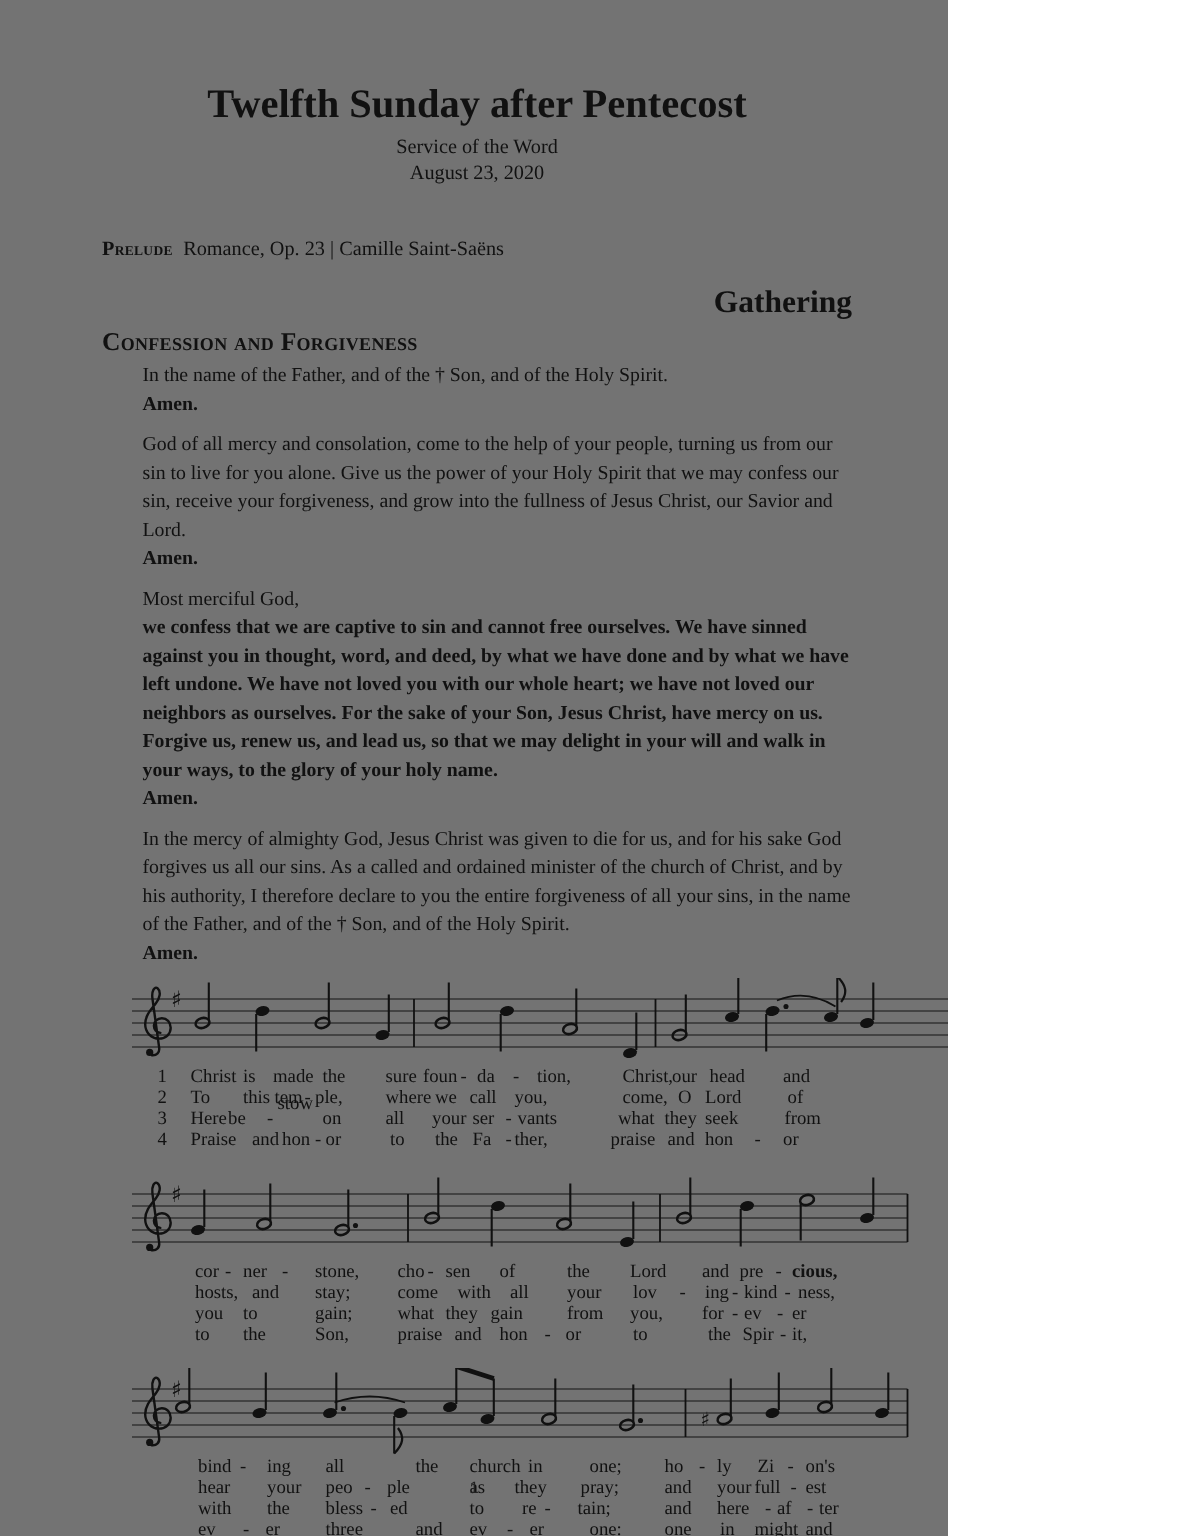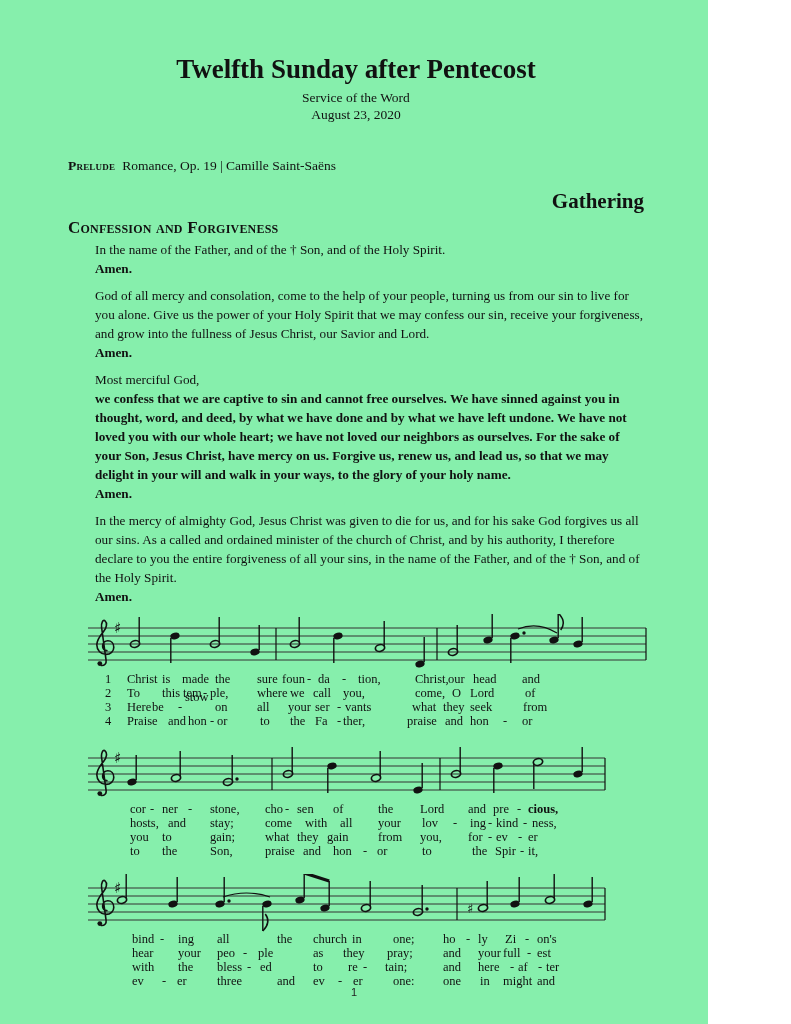--- a/index.html
+++ b/index.html
@@ -1,19 +1,19 @@
 <!DOCTYPE html>
 <html><head>
 <meta charset="utf-8">
 <style>
   html,body{margin:0;padding:0;background:#ffffff;}
   .page{
     position:relative;
-    width:708px;height:1024px;
-    background:#86efac;
+    width:632px;height:1024px;
+    background:#737373;
     box-sizing:border-box;
     padding:54px 64px 0 68px;
     font-family:"Liberation Serif", serif;
     color:#111;
     overflow:hidden;
   }
   .title{
     text-align:center;font-weight:700;font-size:27px;line-height:30px;margin:0 0 5px;
   }
   .sub{text-align:center;font-size:13.5px;line-height:17px;}
@@ -41,21 +41,21 @@
 </head>
 <body>
 
 <div class="page">
 
   <h1 class="title">Twelfth Sunday after Pentecost</h1>
   <div class="sub">Service of the Word</div>
   <div class="sub">August 23, 2020</div>
 
   <div class="item-line">
-    <span class="sc">Prelude</span><span class="piece">Romance, Op. 19 | Camille Saint-Saëns</span>
+    <span class="sc">Prelude</span><span class="piece">Romance, Op. 23 | Camille Saint-Saëns</span>
   </div>
 
   <h2 class="section-heading">Gathering</h2>
 
   <div class="sub-heading sc">Confession and Forgiveness</div>
 
   <div class="conf-body" id="conf-body">
       <p class="para first">In the name of the Father, and of the † Son, and of the Holy Spirit.</p>
       <p class="amen">Amen.</p>
       <p class="para">God of all mercy and consolation, come to the help of your people, turning us from our sin to live for you alone. Give us the power of your Holy Spirit that we may confess our sin, receive your forgiveness, and grow into the fullness of Jesus Christ, our Savior and Lord.</p>

